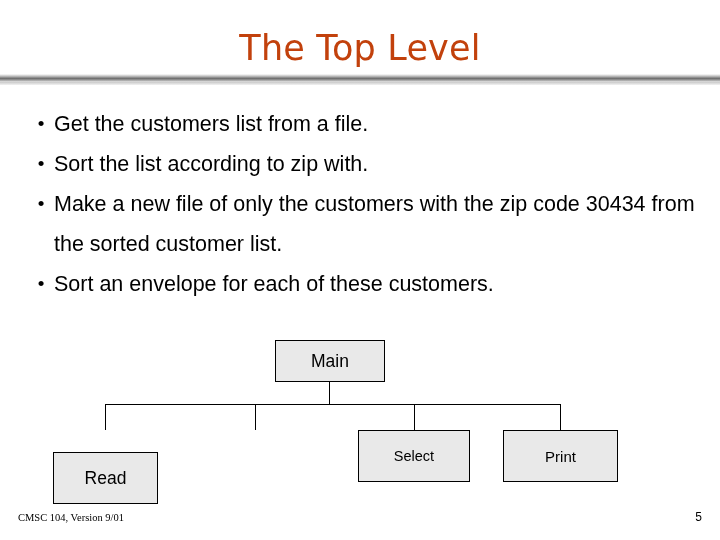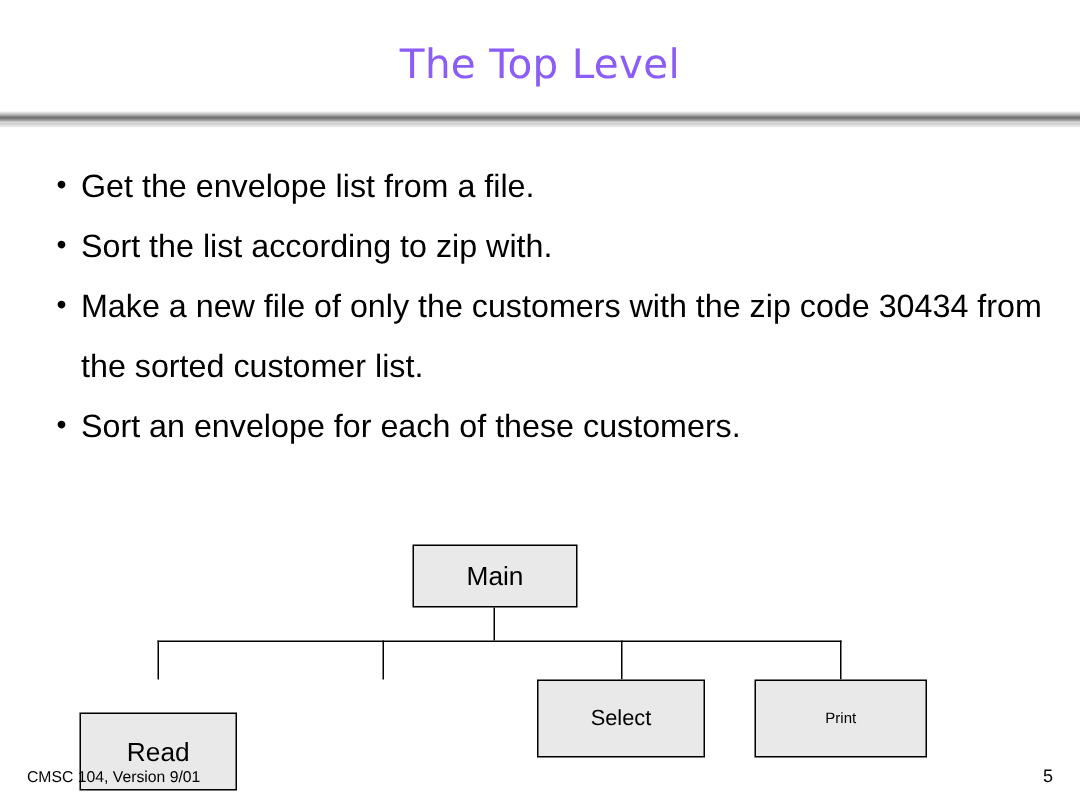--- a/index.html
+++ b/index.html
@@ -19,22 +19,22 @@
     left: 0; top: 0;
     width: 720px;
     height: 540px;
   }
   .slide-title {
     position: absolute;
     left: 0;
     top: 28px;
     width: 720px;
     text-align: center;
-    font-size: 27px;
-    color: #8b5cf6;
+    font-size: 35px;
+    color: #c2410c;
     font-family: "DejaVu Sans", sans-serif;
     letter-spacing: 0.2px;
   }
   .title-rule {
     position: absolute;
     left: 0;
     top: 74px;
     width: 720px;
     height: 8px;
     background: linear-gradient(to bottom, #ffffff 0%, #bdbdbd 28%, #6e6e6e 55%, #9a9a9a 75%, #e8e8e8 100%);
@@ -67,21 +67,21 @@
     text-align: center;
     font-size: 19px;
     line-height: 40px;
   }
   .bullet .btext {
     flex: 1 1 auto;
   }
   .diagram {
     position: absolute;
     left: 0;
-    top: 355px;
+    top: 332px;
     width: 720px;
     height: 160px;
   }
   .node {
     position: absolute;
     background: #e9e9e9;
     border: 1px solid #000000;
     box-sizing: border-box;
     display: flex;
     align-items: center;
@@ -116,39 +116,39 @@
     top: 98px;
     width: 112px;
     height: 52px;
     font-size: 14.5px;
   }
   #node-print {
     left: 503px;
     top: 98px;
     width: 115px;
     height: 52px;
-    font-size: 10px;
+    font-size: 15px;
   }
   .conn {
     position: absolute;
     background: #000000;
   }
   .v-from-main { left: 329px; top: 50px; width: 1px; height: 22px; }
   .h-bus { left: 105px; top: 72px; width: 456px; height: 1px; }
   .v-read { left: 105px; top: 72px; width: 1px; height: 26px; }
   .v-sort { left: 255px; top: 72px; width: 1px; height: 26px; }
   .v-select { left: 414px; top: 72px; width: 1px; height: 26px; }
   .v-print { left: 560px; top: 72px; width: 1px; height: 26px; }
   .footer-left {
     position: absolute;
     left: 18px;
     top: 512px;
     font-size: 10.5px;
     color: #000000;
-    font-family: Liberation Sans, sans-serif;
+    font-family: Liberation Serif, serif;
   }
   .footer-right {
     position: absolute;
     right: 18px;
     top: 510px;
     font-size: 12px;
     color: #000000;
     font-family: "Liberation Sans", sans-serif;
   }
 </style>
@@ -157,21 +157,21 @@
 
 <div class="slide">
 
   <div class="slide-title">The Top Level</div>
   <div class="title-rule"></div>
   <div class="title-rule-2"></div>
 
   <div class="bullets">
     <div class="bullet">
       <span class="dot">•</span>
-      <span class="btext">Get the envelope list from a file.</span>
+      <span class="btext">Get the customers list from a file.</span>
     </div>
     <div class="bullet">
       <span class="dot">•</span>
       <span class="btext">Sort the list according to zip with.</span>
     </div>
     <div class="bullet">
       <span class="dot">•</span>
       <span class="btext">Make a new file of only the customers with the zip code 30434 from the sorted customer list.</span>
     </div>
     <div class="bullet">

